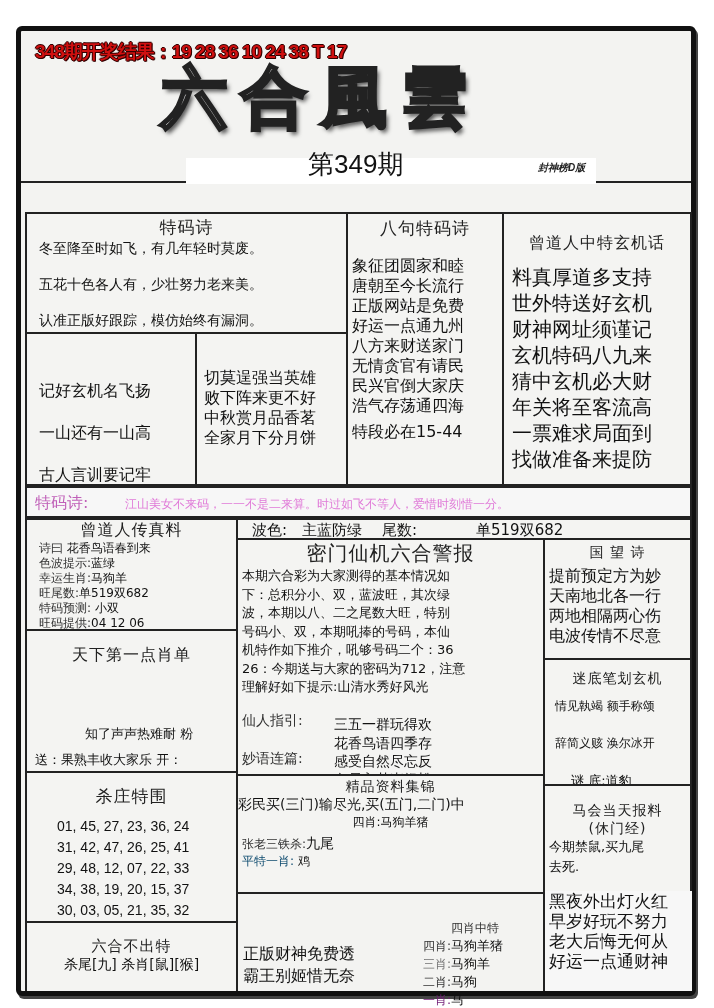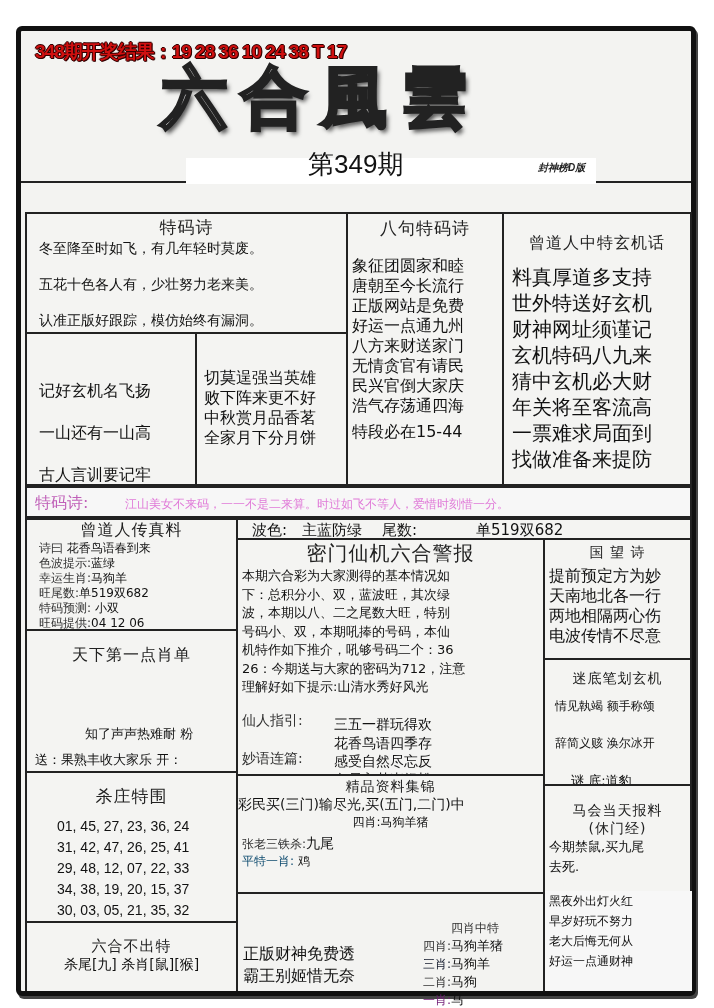--- a/index.html
+++ b/index.html
@@ -216,27 +216,27 @@
   </div>
 
   <div class="abs" style="left:222px; top:912px; font-size:16px; line-height:22px;">
     <p>正版财神免费透</p>
     <p>霸王别姬惜无奈</p>
   </div>
 
   <div class="abs" style="left:402px; top:888px; font-size:12px; line-height:18px;">
     <p style="text-align:center; padding-left:24px; color:#333;">四肖中特</p>
     <p><span style="color:#333;">四肖:</span><span style="font-size:13px;">马狗羊猪</span></p>
-    <p><span style="color:#0f172a;">三肖:</span><span style="font-size:13px;">马狗羊</span></p>
+    <p><span style="color:#737373;">三肖:</span><span style="font-size:13px;">马狗羊</span></p>
     <p><span style="color:#333;">二肖:</span><span style="font-size:13px;">马狗</span></p>
     <p><span style="color:#701a75;">一肖:</span><span style="font-size:13px;">马</span></p>
   </div>
 
   <div class="abs" style="left:522px; top:860px; width:149px; height:100px; border-left:2px solid #222; background:#f7f7f7;">
-    <div style="padding:0 0 0 4px; font-size:12px; line-height:20px; white-space:nowrap;">
+    <div style="padding:0 0 0 4px; font-size:17px; line-height:20px; white-space:nowrap;">
       <p>黑夜外出灯火红</p>
       <p>早岁好玩不努力</p>
       <p>老大后悔无何从</p>
       <p>好运一点通财神</p>
     </div>
   </div>
 
 </div>
 
 </body></html>

